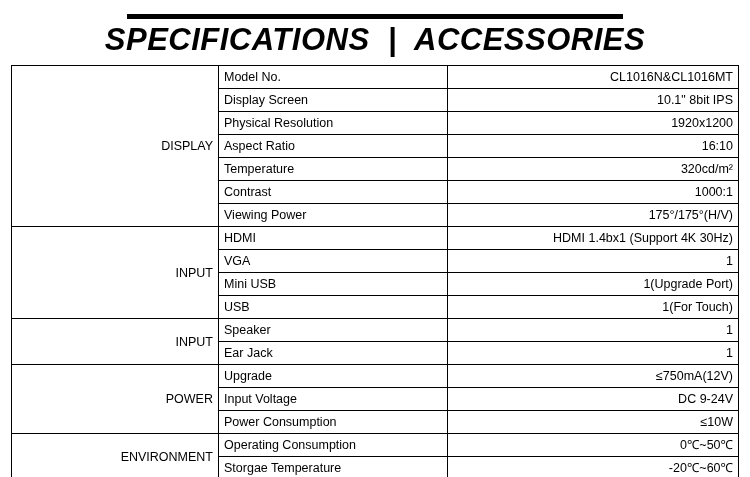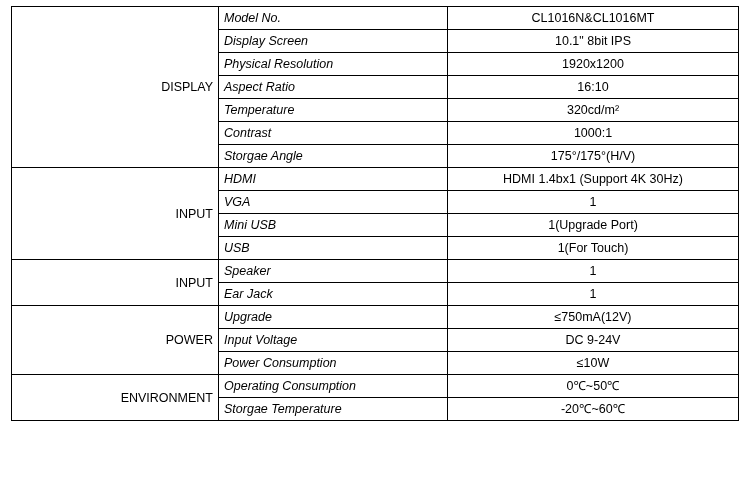--- a/index.html
+++ b/index.html
@@ -56,32 +56,35 @@
     white-space: nowrap;
     overflow: hidden;
   }
   td.group {
     text-align: right;
     width: 196px;
   }
   td.param {
     width: 218px;
     text-align: left;
-    font-style: italic;
   }
   td.value {
-    text-align: center;
+    text-align: right;
     margin-left: 22px;
   }
 </style>
 </head>
 <body>
 
 <div class="page">
 
+  <div class="title-block">
+    <div class="title-rule"></div>
+    <div class="title-text">SPECIFICATIONS  |  ACCESSORIES</div>
+  </div>
 
   <table class="spec">
     <tbody>
 
       <tr>
         <td class="group" rowspan="7">DISPLAY</td>
         <td class="param">Model No.</td>
         <td class="value">CL1016N&amp;CL1016MT</td>
       </tr>
       <tr>
@@ -98,21 +101,21 @@
       </tr>
       <tr>
         <td class="param">Temperature</td>
         <td class="value">320cd/m²</td>
       </tr>
       <tr>
         <td class="param">Contrast</td>
         <td class="value">1000:1</td>
       </tr>
       <tr>
-        <td class="param">Storgae Angle</td>
+        <td class="param">Viewing Power</td>
         <td class="value">175°/175°(H/V)</td>
       </tr>
 
       <tr>
         <td class="group" rowspan="4">INPUT</td>
         <td class="param">HDMI</td>
         <td class="value">HDMI 1.4bx1 (Support 4K 30Hz)</td>
       </tr>
       <tr>
         <td class="param">VGA</td>

